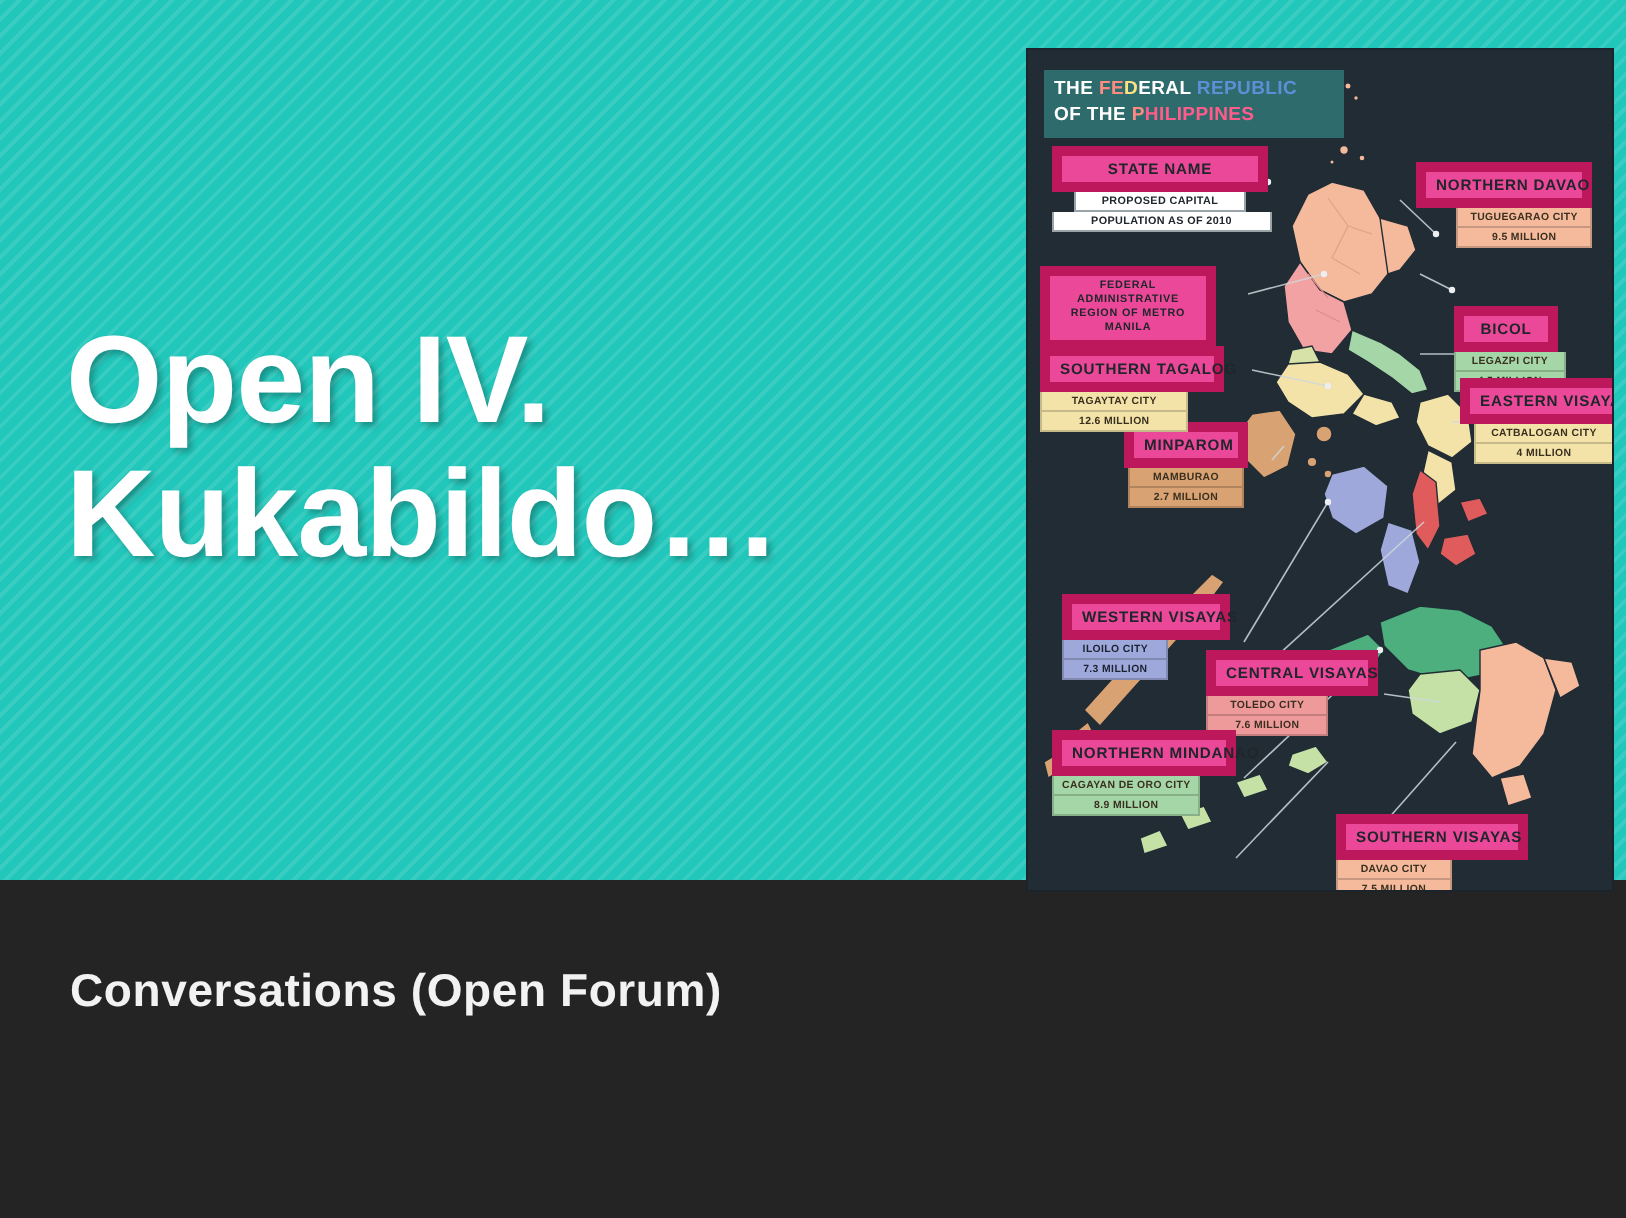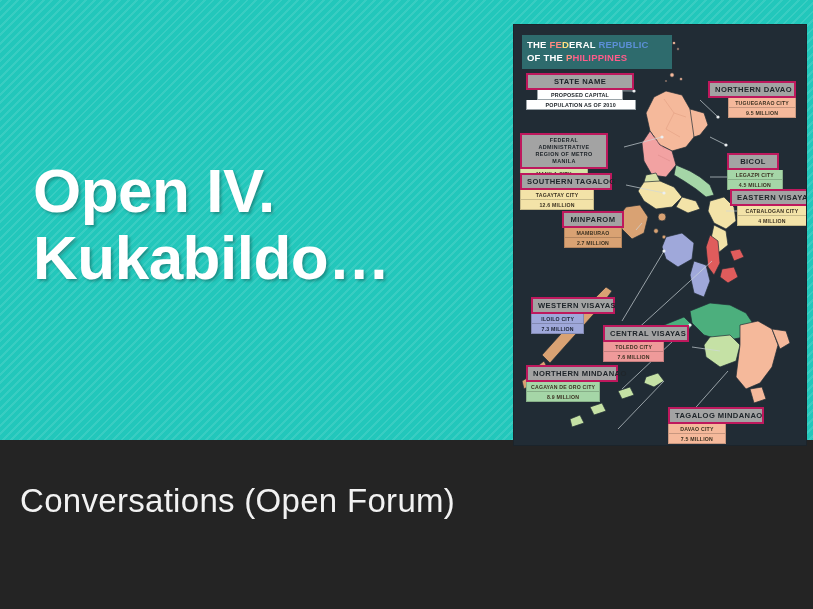--- a/index.html
+++ b/index.html
@@ -40,22 +40,22 @@
   
   #title{
     position:absolute;left:33px;top:158px;width:460px;
     color:#ffffff;font-size:62px;line-height:1.08;font-weight:bold;
     letter-spacing:-0.5px;
     text-shadow:2px 2px 3px rgba(0,0,0,0.28);
     white-space:pre-line;
   }
   
   #subtitle{
-    position:absolute;left:20px;top:482px;
-    color:#f2f2f2;font-size:33px;font-weight:400;letter-spacing:.3px;
+    position:absolute;left:35px;top:482px;
+    color:#f2f2f2;font-size:23px;font-weight:700;letter-spacing:.3px;
   }
 
   
   #map{
     position:absolute;left:513px;top:8px;width:292px;height:420px;
     background:#242f38;border:1px solid #1b242b;overflow:hidden;margin-top:16px;
   }
   #mapwater{position:absolute;inset:0;background:#212c35;}
 
   .isle{position:absolute;}
@@ -63,21 +63,21 @@
   .maptitle{
     position:absolute;left:8px;top:10px;width:140px;padding:4px 5px;
     background:rgba(58,160,155,0.55);
     font-size:9.5px;font-weight:bold;line-height:1.35;letter-spacing:.2px;
   }
   .maptitle span{display:inline;}
 
   
   .callout{position:absolute;}
   .cal-name{
-    background:#a3a3a3;color:#20262b;border:2px solid #be185d;
+    background:#ec4899;color:#20262b;border:5px solid #be185d;
     font-size:7.6px;font-weight:bold;letter-spacing:.4px;
     padding:2px 5px;text-align:center;white-space:nowrap;
   }
   .cal-cap,.cal-pop{
     font-size:5.2px;font-weight:bold;letter-spacing:.2px;
     padding:1.5px 3px;text-align:center;white-space:nowrap;color:#3a3020;
     border:1px solid rgba(0,0,0,.18);border-top:none;
   }
   .cal-sub{margin:0 auto;width:78%;}
 
@@ -256,19 +256,19 @@
       <div class="cal-pop" style="background:#a5d6a7;width:92%;margin:0 auto;">4.5 MILLION</div>
     </div>
 
     <div class="callout" style="left:216px;top:164px;width:84px;">
       <div class="cal-name">EASTERN VISAYAS</div>
       <div class="cal-cap" style="background:#f3e3a8;width:74%;margin:0 auto;">CATBALOGAN CITY</div>
       <div class="cal-pop" style="background:#f3e3a8;width:74%;margin:0 auto;">4 MILLION</div>
     </div>
 
     <div class="callout" style="left:154px;top:382px;width:96px;">
-      <div class="cal-name">TAGALOG MINDANAO</div>
+      <div class="cal-name">SOUTHERN VISAYAS</div>
       <div class="cal-cap" style="background:#f5b99b;width:52%;margin:0;">DAVAO CITY</div>
       <div class="cal-pop" style="background:#f5b99b;width:52%;margin:0;">7.5 MILLION</div>
     </div>
 
   </div>
 </div>
 
 </body></html>

